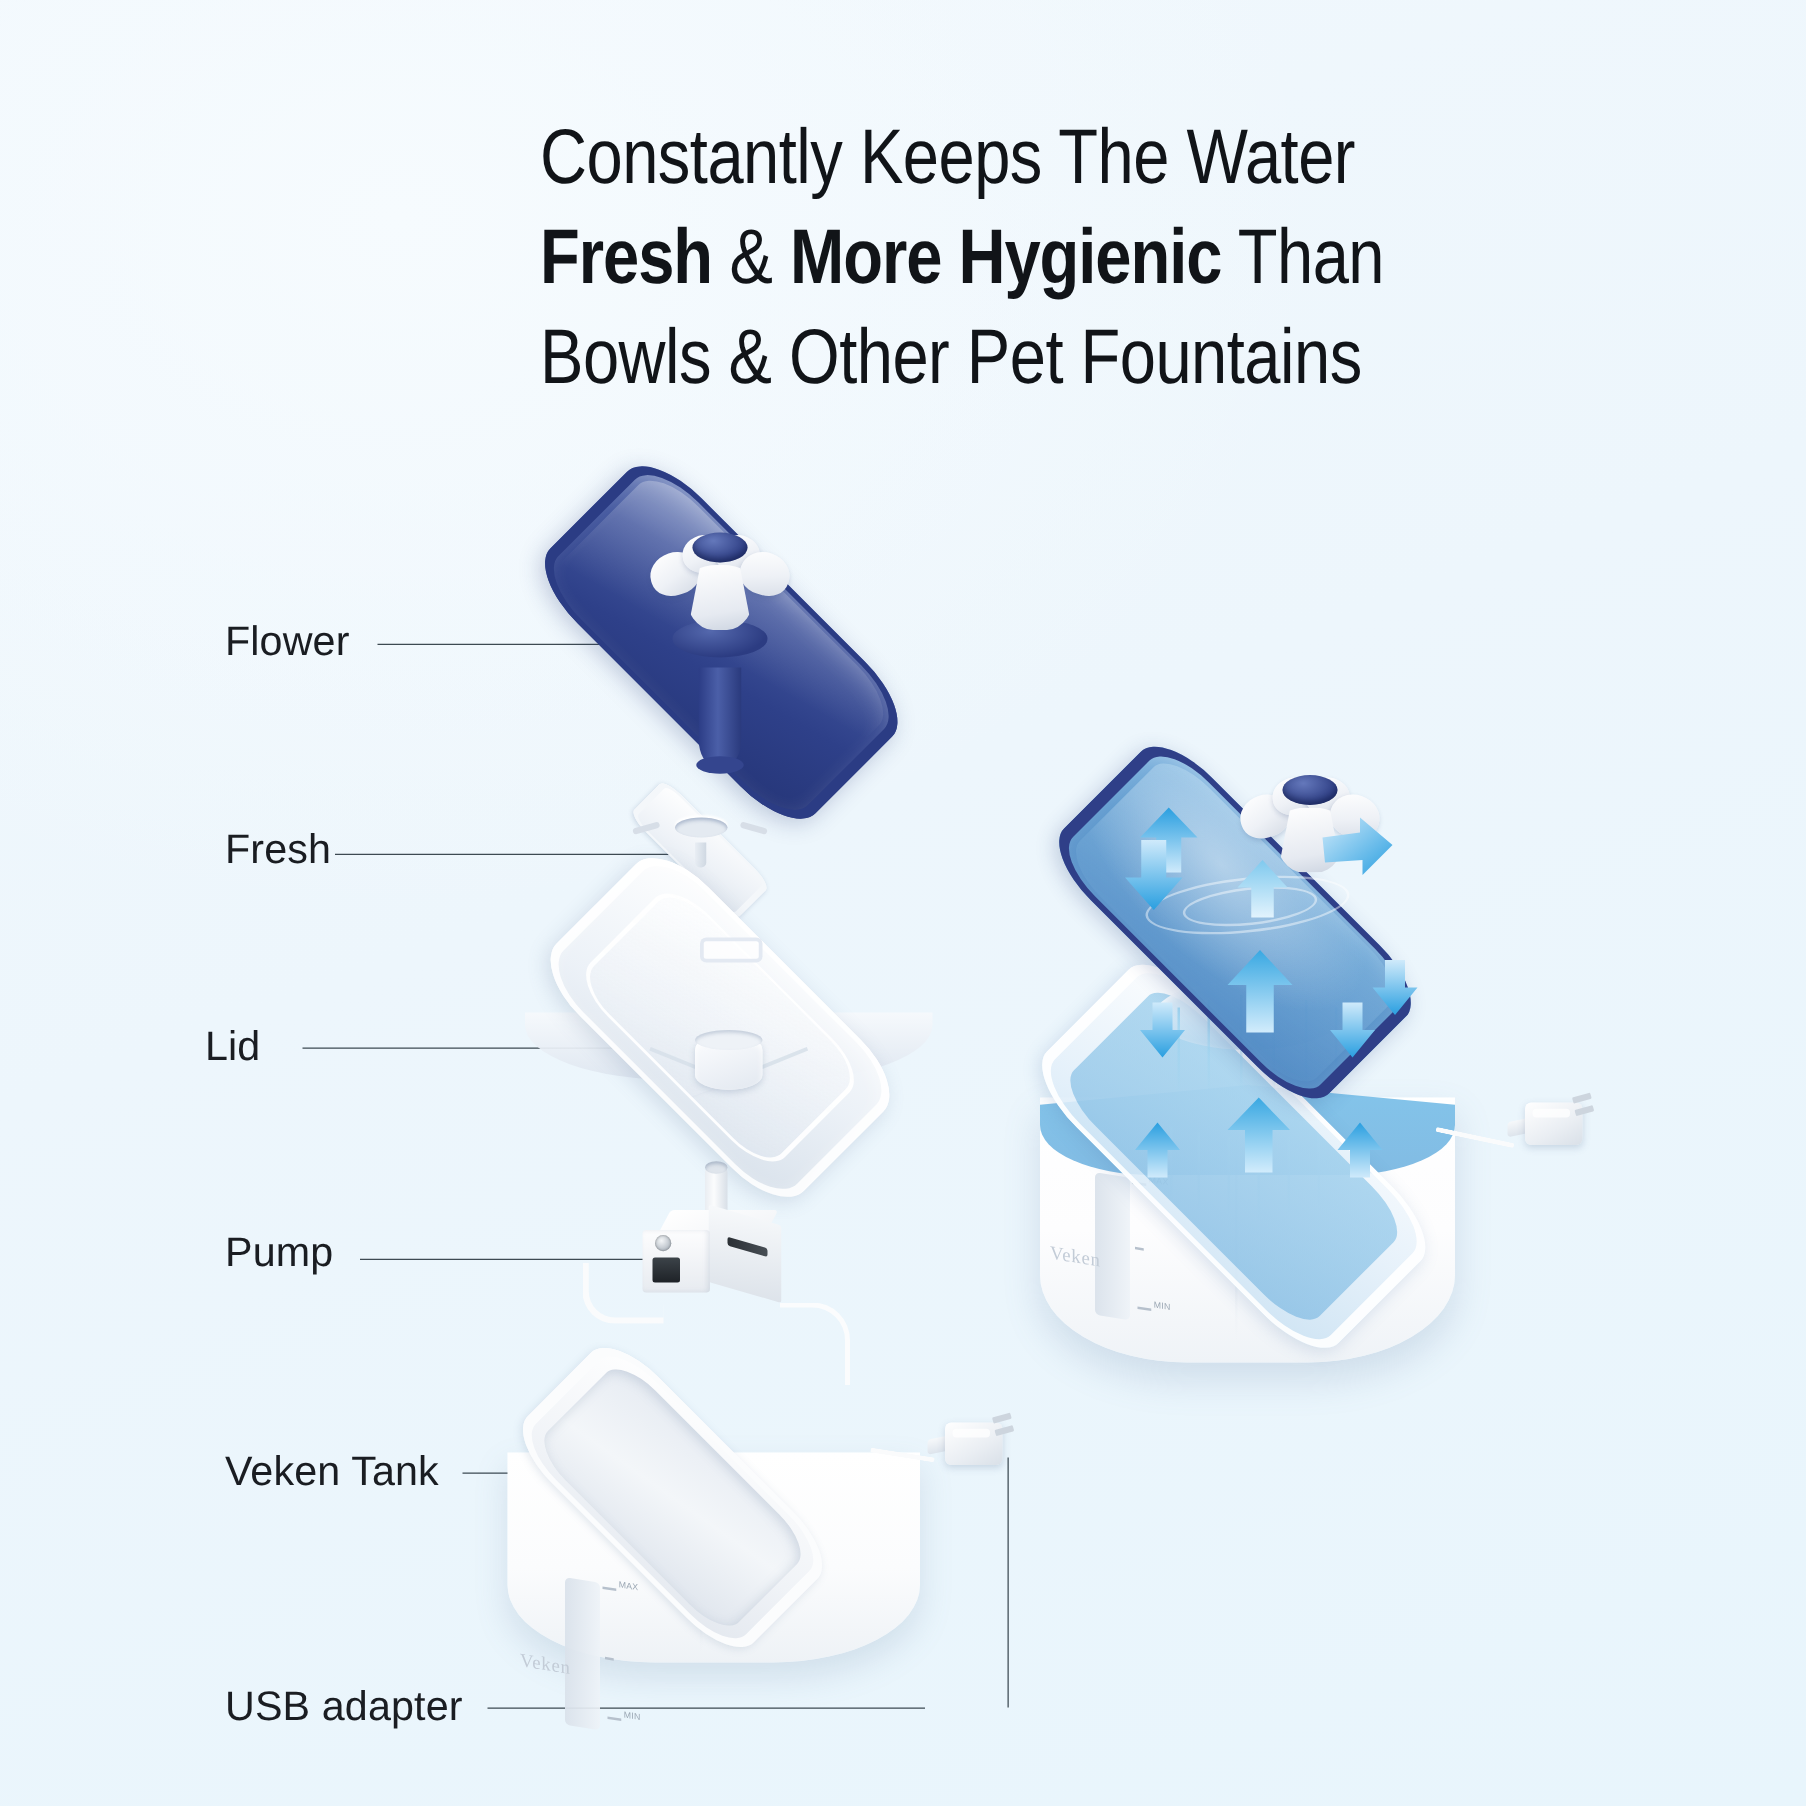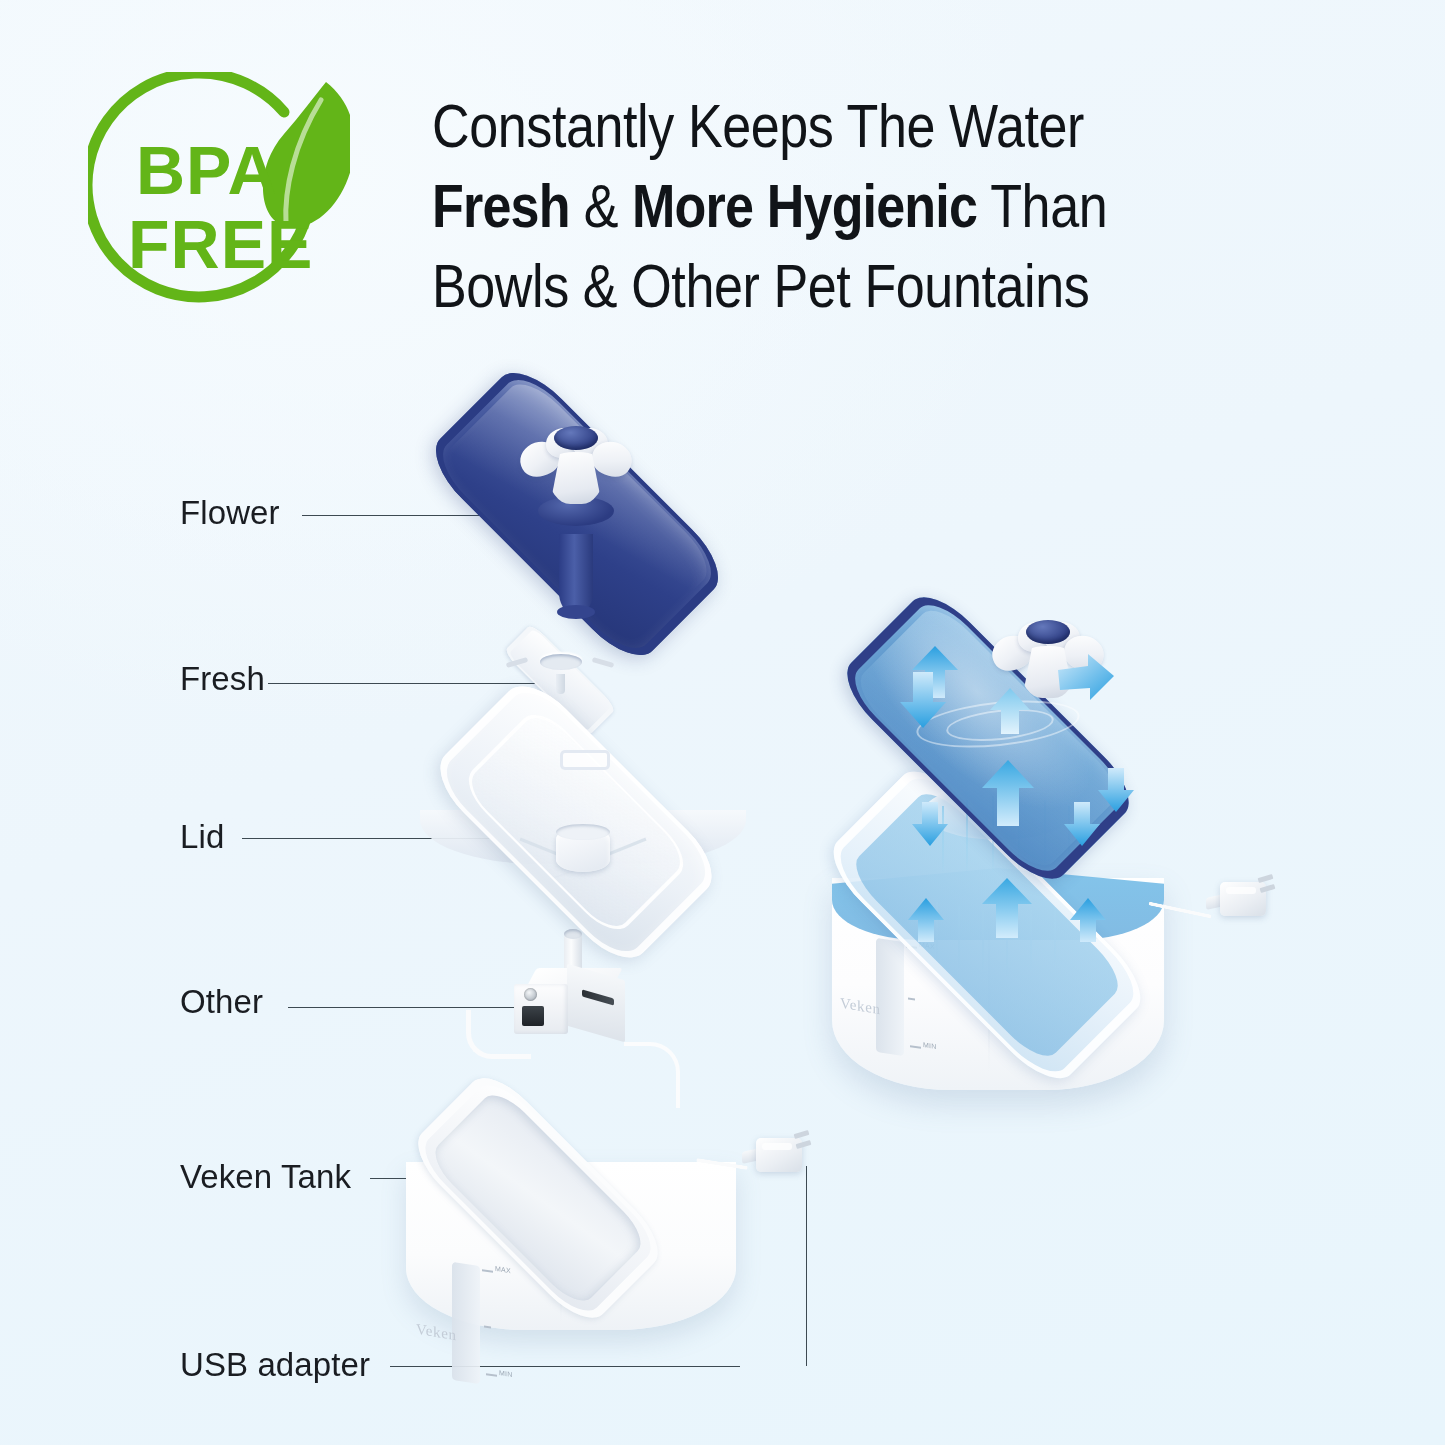--- a/index.html
+++ b/index.html
@@ -541,48 +541,39 @@
     position: absolute;
     width: 0; height: 0;
   }
   .arrow svg { display: block; overflow: visible; }
 </style>
 </head>
 <body>
 
 <div id="stage">
 
-  <div id="bpa-badge">
-    <svg viewBox="0 0 262 258" xmlns="http://www.w3.org/2000/svg" aria-hidden="true">
-      <path d="M196 40 A112 112 0 1 0 222 128" fill="none" stroke="#63b518" stroke-width="11" stroke-linecap="round"></path>
-      <path d="M238 10 C 300 58, 250 168, 196 154 C 170 146, 166 96, 196 62 C 212 44, 228 22, 238 10 Z" fill="#63b518"></path>
-      <path d="M233 28 C 206 72, 196 118, 198 152" fill="none" stroke="#ffffff" stroke-width="5" stroke-linecap="round" opacity="0.55"></path>
-      <text class="bpa-text" x="48" y="122" font-size="68">BPA</text>
-      <text class="bpa-text" x="40" y="196" font-size="68">FREE</text>
-    </svg>
-  </div>
 
   <div id="headline">
     <span class="ln">Constantly Keeps The Water</span>
     <span class="ln">
       <b>Fresh</b><span> &amp; </span><b>More Hygienic</b><span> Than</span>
     </span>
     <span class="ln">Bowls &amp; Other Pet Fountains</span>
   </div>
 
   <div class="part-label" style="left:180px; top:496px;">Flower</div>
   <div class="leader" style="left:302px; top:515px; width:258px;"></div>
 
   <div class="part-label" style="left:180px; top:662px;">Fresh</div>
   <div class="leader" style="left:268px; top:683px; width:300px;"></div>
 
-  <div class="part-label" style="left:180px; top:820px;">Lid</div>
+  <div class="part-label" style="left:164px; top:820px;">Lid</div>
   <div class="leader" style="left:242px; top:838px; width:250px;"></div>
 
-  <div class="part-label" style="left:180px; top:985px;">Other</div>
+  <div class="part-label" style="left:180px; top:985px;">Pump</div>
   <div class="leader" style="left:288px; top:1007px; width:242px;"></div>
 
   <div class="part-label" style="left:180px; top:1160px;">Veken Tank</div>
   <div class="leader" style="left:370px; top:1178px; width:154px;"></div>
 
   <div class="part-label" style="left:180px; top:1348px;">USB adapter</div>
   <div class="leader" style="left:390px; top:1366px; width:350px;"></div>
   <div class="leader-v" style="left:806px; top:1166px; height:200px;"></div>
 
   <div class="part" id="part-flower">

